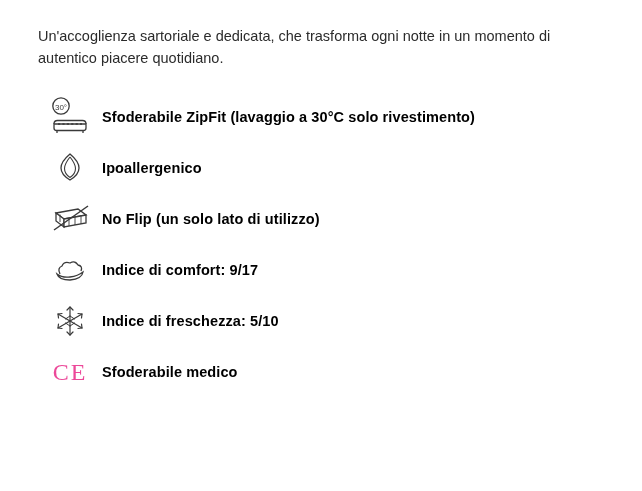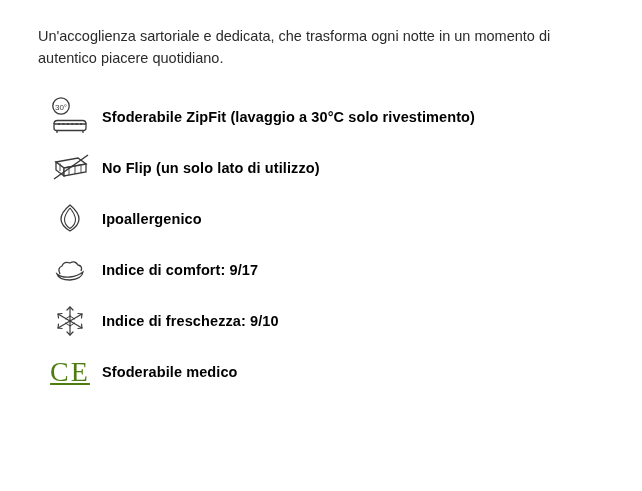--- a/index.html
+++ b/index.html
@@ -48,26 +48,25 @@
     color: #3a3a3a;
   }
   .feature-label {
     font-size: 14.5px;
     font-weight: 700;
     color: #000000;
     letter-spacing: 0.1px;
   }
   .ce-mark {
     font-family: "Liberation Serif", serif;
-    font-size: 28px;
+    font-size: 24px;
     letter-spacing: 2px;
-    color: #4d7c0f;
+    color: #ec4899;
     line-height: 1;
     font-weight: 400;
-    text-decoration: underline;
   }
   svg { display: block; }
 </style>
 </head>
 <body>
 
 <div class="page">
 
   <p class="intro">Un'accoglienza sartoriale e dedicata, che trasforma ogni notte in un momento di autentico piacere quotidiano.</p>
 
@@ -83,43 +82,43 @@
           <line x1="9" y1="33.5" x2="9" y2="36"></line>
           <line x1="35" y1="33.5" x2="35" y2="36"></line>
           <line x1="10" y1="27" x2="34" y2="27" stroke-dasharray="2.2 2.2"></line>
         </svg>
       </div>
       <div class="feature-label">Sfoderabile ZipFit (lavaggio a 30°C solo rivestimento)</div>
     </div>
 
     <div class="feature-row">
       <div class="feature-icon">
+        <svg width="40" height="40" viewBox="0 0 40 40" fill="none" stroke="#3a3a3a" stroke-width="1.3">
+          <path d="M20 6 C14 11 11 15 11 20 C11 25.5 15 29 20 32 C25 29 29 25.5 29 20 C29 15 26 11 20 6 Z" fill="#fff"></path>
+          <path d="M20 9 C16 14 14.5 17 14.5 20.5 C14.5 24.5 17 27.5 20 29.5" fill="none" stroke-width="1.1"></path>
+          <path d="M20 9 C24 14 25.5 17 25.5 20.5 C25.5 24.5 23 27.5 20 29.5" fill="none" stroke-width="1.1"></path>
+        </svg>
+      </div>
+      <div class="feature-label">Ipoallergenico</div>
+    </div>
+
+    <div class="feature-row">
+      <div class="feature-icon">
         <svg width="44" height="40" viewBox="0 0 44 40" fill="none" stroke="#3a3a3a" stroke-width="1.3">
           <path d="M8 14 L30 10 L38 16 L16 20 Z" fill="#fff"></path>
           <path d="M8 14 L8 22 L16 28 L16 20 Z" fill="#fff"></path>
           <path d="M16 20 L38 16 L38 24 L16 28 Z" fill="#fff"></path>
           <line x1="12" y1="15.5" x2="12" y2="23" stroke-width="0.9"></line>
           <line x1="21" y1="19" x2="21" y2="27" stroke-width="0.9"></line>
           <line x1="27" y1="18" x2="27" y2="26" stroke-width="0.9"></line>
           <line x1="33" y1="17" x2="33" y2="25" stroke-width="0.9"></line>
           <line x1="6" y1="31" x2="40" y2="7" stroke-width="1.5"></line>
         </svg>
       </div>
       <div class="feature-label">No Flip (un solo lato di utilizzo)</div>
-    </div>
-
-    <div class="feature-row">
-      <div class="feature-icon">
-        <svg width="40" height="40" viewBox="0 0 40 40" fill="none" stroke="#3a3a3a" stroke-width="1.3">
-          <path d="M20 6 C14 11 11 15 11 20 C11 25.5 15 29 20 32 C25 29 29 25.5 29 20 C29 15 26 11 20 6 Z" fill="#fff"></path>
-          <path d="M20 9 C16 14 14.5 17 14.5 20.5 C14.5 24.5 17 27.5 20 29.5" fill="none" stroke-width="1.1"></path>
-          <path d="M20 9 C24 14 25.5 17 25.5 20.5 C25.5 24.5 23 27.5 20 29.5" fill="none" stroke-width="1.1"></path>
-        </svg>
-      </div>
-      <div class="feature-label">Ipoallergenico</div>
     </div>
 
     <div class="feature-row">
       <div class="feature-icon">
         <svg width="44" height="36" viewBox="0 0 44 36" fill="none" stroke="#3a3a3a" stroke-width="1.3">
           <path d="M12 22 Q9 16 14 14 Q16 9 22 11 Q27 8 30 13 Q35 14 33 19" fill="none"></path>
           <path d="M9 22 Q14 26 22 25 Q30 24 35 20 Q34 27 22 28 Q11 28 9 22 Z" fill="#fff"></path>
         </svg>
       </div>
       <div class="feature-label">Indice di comfort: 9/17</div>
@@ -130,21 +129,21 @@
         <svg width="38" height="38" viewBox="0 0 38 38" fill="none" stroke="#3a3a3a" stroke-width="1.2" stroke-linecap="round">
           <line x1="19" y1="5" x2="19" y2="33"></line>
           <line x1="7" y1="12" x2="31" y2="26"></line>
           <line x1="31" y1="12" x2="7" y2="26"></line>
           <path d="M19 5 L16 8 M19 5 L22 8 M19 33 L16 30 M19 33 L22 30"></path>
           <path d="M7 12 L7.5 16 M7 12 L11 11.5 M31 26 L30.5 22 M31 26 L27 26.5"></path>
           <path d="M31 12 L30.5 16 M31 12 L27 11.5 M7 26 L7.5 22 M7 26 L11 26.5"></path>
           <path d="M19 14 L14.5 17 M19 14 L23.5 17 M19 24 L14.5 21 M19 24 L23.5 21" stroke-width="1"></path>
         </svg>
       </div>
-      <div class="feature-label">Indice di freschezza: 9/10</div>
+      <div class="feature-label">Indice di freschezza: 5/10</div>
     </div>
 
     <div class="feature-row">
       <div class="feature-icon">
         <span class="ce-mark">CE</span>
       </div>
       <div class="feature-label">Sfoderabile medico</div>
     </div>
 
 

